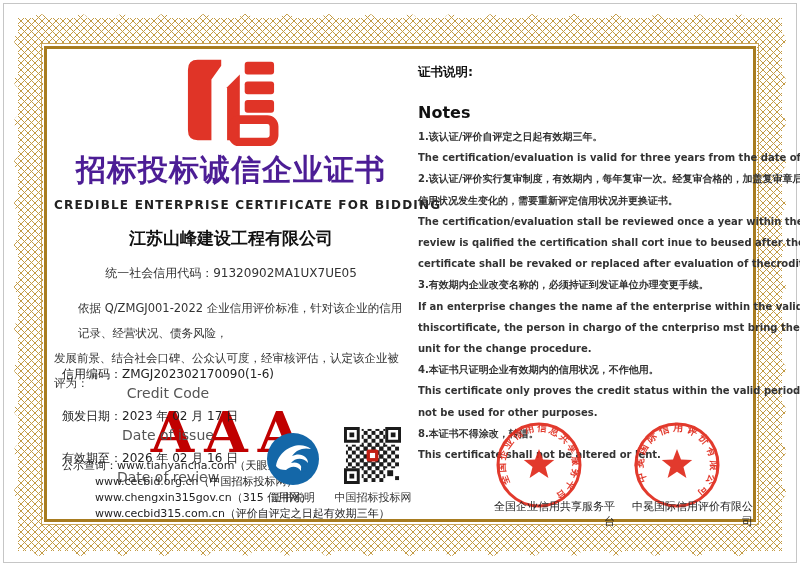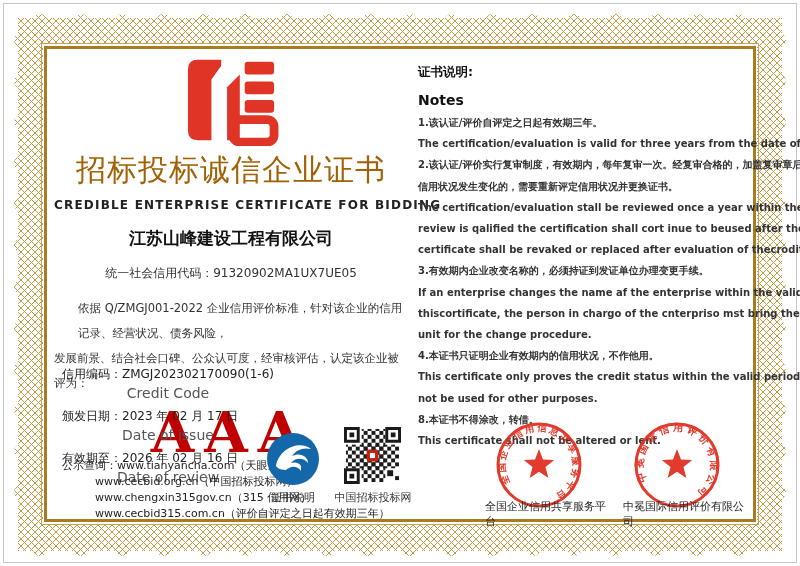--- a/index.html
+++ b/index.html
@@ -4,21 +4,21 @@
 <style>
   html,body{margin:0;padding:0;background:#fff;}
   .page{position:relative;width:800px;height:566px;background:#fff;overflow:hidden;
         font-family:"DejaVu Sans","Liberation Sans",sans-serif;color:#222;}
   .page-edge{position:absolute;inset:3px;border:1px solid #c6c6c6;pointer-events:none;}
   .frame-svg{position:absolute;left:0;top:0;}
 
   
   .left-col{position:absolute;left:54px;top:54px;width:354px;text-align:center;}
   .logo-wrap{height:92px;}
-  .title-cn{margin-top:4px;font-size:30px;font-weight:normal;color:#a16207;letter-spacing:1px;white-space:nowrap;}
+  .title-cn{margin-top:4px;font-size:30px;font-weight:bold;color:#4c1d95;letter-spacing:1px;white-space:nowrap;}
   .title-en{margin-top:7px;font-size:12px;font-weight:bold;color:#222;letter-spacing:1.2px;white-space:nowrap;}
   .company{margin-top:15px;font-size:17px;font-weight:bold;color:#111;}
   .uscc{margin-top:15px;font-size:12px;color:#333;}
   .body-text{margin-top:14px;font-size:11.5px;color:#333;text-align:left;line-height:25px;}
   .body-text div:first-of-type{padding-left:24px;}
   .rating{margin-top:6px;font-family:"DejaVu Serif","Liberation Serif",serif;
           font-size:56px;font-weight:bold;color:#c00000;letter-spacing:10px;line-height:60px;}
 
   .fields{position:absolute;left:62px;top:366px;text-align:left;}
   .field-label{font-size:12px;color:#222;margin-bottom:2px;}
@@ -30,29 +30,29 @@
 
   
   .mutual{position:absolute;left:266px;top:432px;width:54px;height:54px;}
   .mutual-label{position:absolute;left:261px;top:490px;width:64px;text-align:center;font-size:11px;color:#333;}
   .qr{position:absolute;left:344px;top:427px;width:57px;height:57px;}
   .qr-label{position:absolute;left:325px;top:490px;width:96px;text-align:center;font-size:11px;color:#333;}
 
   
   .notes-col{position:absolute;left:418px;top:64px;width:340px;text-align:left;}
   .notes-heading{font-size:12.5px;font-weight:bold;color:#111;}
-  .notes-subheading{margin-top:11px;font-size:14px;font-weight:bold;color:#111;}
+  .notes-subheading{margin-top:22px;font-size:16px;font-weight:bold;color:#111;}
   .notes-lines{margin-top:4px;font-size:10px;color:#333;font-weight:bold;}
   .notes-lines div{line-height:21.2px;white-space:nowrap;}
 
   
   .stamp{position:absolute;width:90px;height:90px;opacity:.92;}
   .stamp-1{left:494px;top:420px;}
   .stamp-2{left:632px;top:420px;}
-  .stamp-caption{position:absolute;top:499px;font-size:11px;color:#222;text-align:left;width:130px;}
+  .stamp-caption{position:absolute;top:499px;font-size:11px;color:#222;text-align:right;width:130px;}
   .stamp-caption-1{left:485px;}
   .stamp-caption-2{left:623px;}
 </style>
 </head>
 <body>
 
 <div class="page">
   <div class="page-edge"></div>
 
   <svg class="frame-svg" width="800" height="566" viewBox="0 0 800 566">

